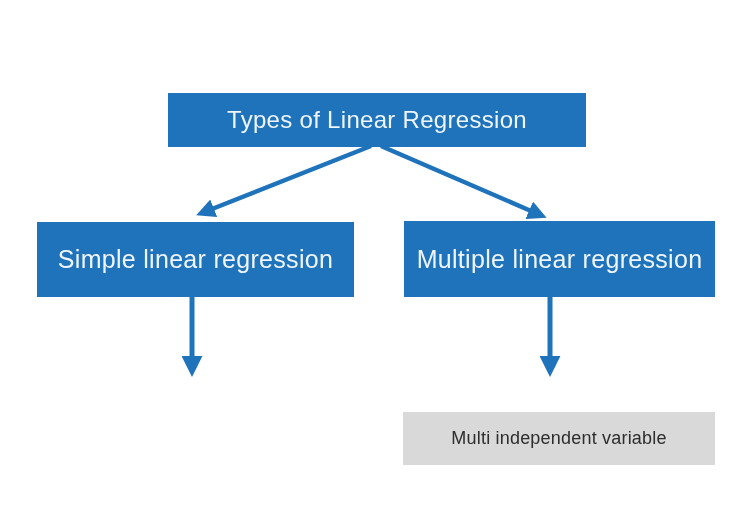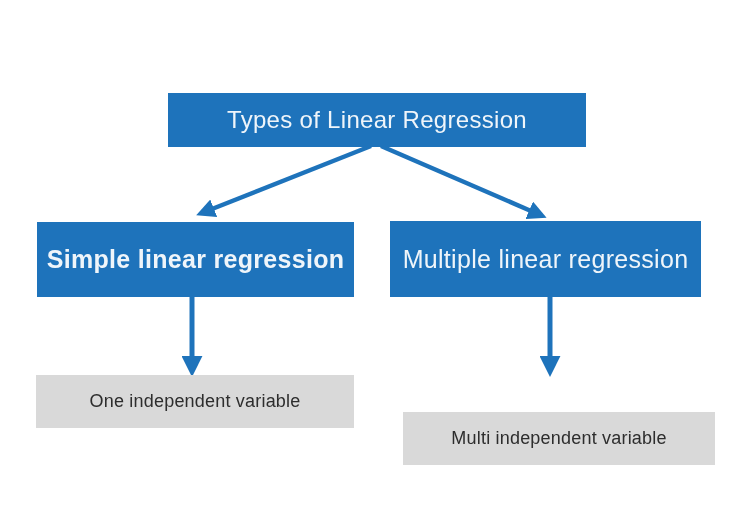--- a/index.html
+++ b/index.html
@@ -44,22 +44,22 @@
     font-size: 24px;
     letter-spacing: 0.3px;
   }
   .node.gray {
     background: var(--node_gray, #d9d9d9);
     color: var(--gray_text, #2d2d2d);
     font-size: 18px;
     letter-spacing: 0.2px;
   }
   .node.root   { left: 168px; top: 93px;  width: 418px; height: 54px; }
-  .node.mid-l  { left: 37px;  top: 222px; width: 317px; height: 75px; font-size: 25px; font-weight: bold; }
-  .node.mid-r  { left: 390px; top: 221px; width: 311px; height: 76px; font-size: 25px; }
+  .node.mid-l  { left: 37px;  top: 222px; width: 317px; height: 75px; font-size: 25px; }
+  .node.mid-r  { left: 404px; top: 221px; width: 311px; height: 76px; font-size: 25px; }
   .node.leaf-l { left: 36px;  top: 375px; width: 318px; height: 53px; }
   .node.leaf-r { left: 403px; top: 375px; width: 312px; height: 53px; margin-top: 37px; }
 </style>
 </head>
 <body>
 
 <div class="canvas">
 
   <svg class="arrow-layer" viewBox="0 0 750 521" xmlns="http://www.w3.org/2000/svg">
     <defs>
@@ -78,21 +78,18 @@
   </div>
 
   <div class="node blue mid-l">
     <span>Simple linear regression</span>
   </div>
 
   <div class="node blue mid-r">
     <span>Multiple linear regression</span>
   </div>
 
-  <div class="node gray leaf-l">
-    <span>One independent variable</span>
-  </div>
 
   <div class="node gray leaf-r">
     <span>Multi independent variable</span>
   </div>
 
 </div>
 
 </body></html>

